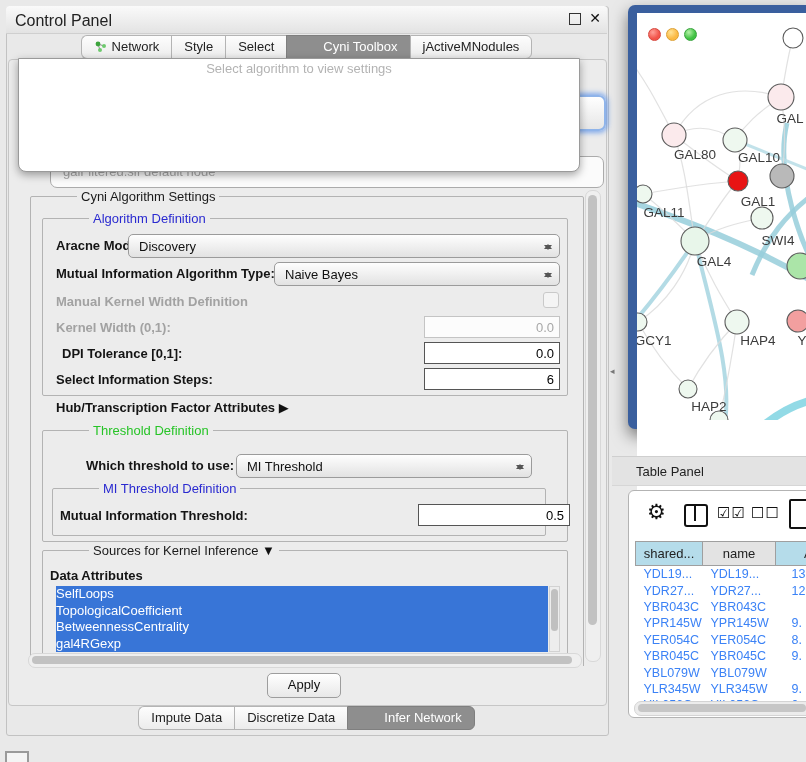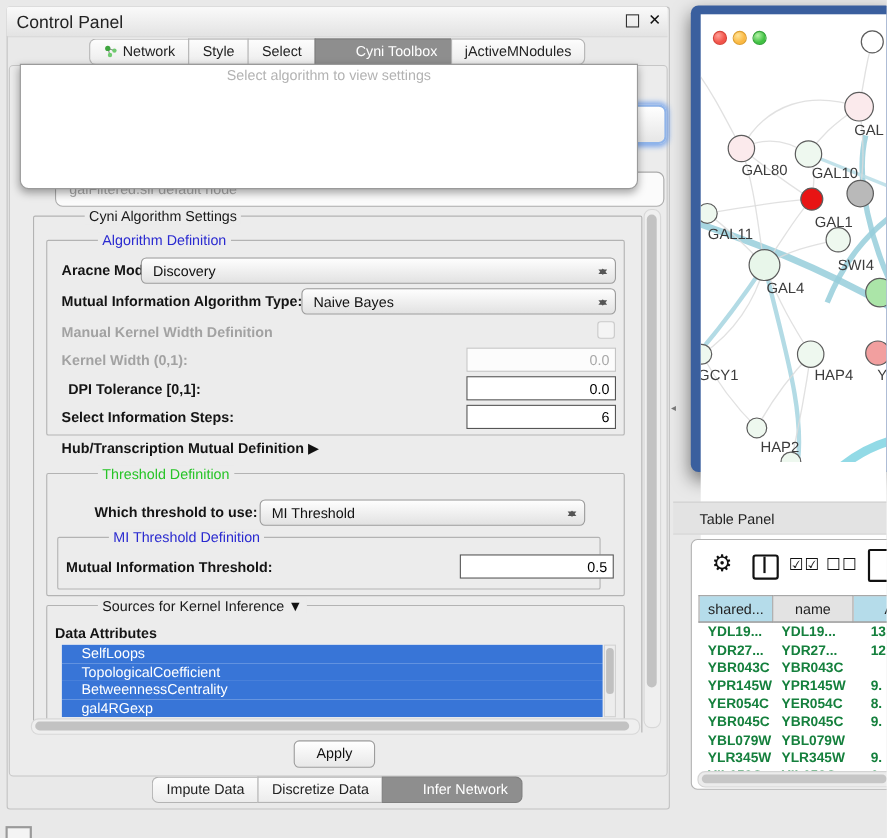--- a/index.html
+++ b/index.html
@@ -61,21 +61,21 @@
   .combo .arrows:before{content:"";position:absolute;left:1px;top:1px;border:4px solid transparent;border-bottom:5px solid #555;}
   .combo .arrows:after{content:"";position:absolute;left:1px;bottom:1px;border:4px solid transparent;border-top:5px solid #555;}
   .tfield{position:absolute;height:22px;box-sizing:border-box;border:1px solid #555;background:#fff;
           font-size:13px;text-align:right;padding:0 5px;font-family:"Liberation Sans",sans-serif;color:#000;}
   .tfield.dis{border:1px solid #c4c4c4;color:#a8a8a8;background:#fcfcfc;}
   .chk{position:absolute;width:14px;height:14px;border:1px solid #c9c9c9;border-radius:3px;background:#f4f4f4;}
   .twisty{font-size:13px;color:#111;}
 
   
   .attr-list{position:absolute;left:56px;top:586px;width:492px;height:66px;background:#fff;overflow:hidden;}
-  .attr-item{height:16.5px;line-height:16.5px;font-size:13px;color:#fff;background:#3875d7;padding-left:18px;}
+  .attr-item{height:16.5px;line-height:16.5px;font-size:13px;color:#fff;background:#3875d7;padding-left:0;}
   .list-vsb{position:absolute;left:549px;top:586px;width:11px;height:66px;background:#ededed;border:1px solid #d2d2d2;box-sizing:border-box;}
   .list-vsb .thumb{position:absolute;left:1px;top:2px;width:7px;height:42px;background:#c0c0c0;border-radius:4px;}
 
   
   .vsb{left:585px;top:190px;width:14px;height:470px;background:#efefef;border:1px solid #d8d8d8;border-radius:7px;z-index:6;}
   .vsb .thumb{position:absolute;left:1.5px;top:4px;width:9px;height:430px;background:#c2c2c2;border-radius:5px;}
   .hsb{left:28px;top:653px;width:552px;height:13px;background:#efefef;border:1px solid #d8d8d8;border-radius:7px;z-index:7;}
   .hsb .thumb{position:absolute;left:3px;top:1.5px;width:540px;height:8px;background:#c2c2c2;border-radius:4px;}
 
   .apply-btn{left:267px;top:673px;width:72px;height:23px;border:1px solid #9d9d9d;border-radius:5px;
@@ -105,21 +105,21 @@
   .icon-gear{position:absolute;left:18px;top:9px;font-size:21px;color:#111;}
   .icon-split{position:absolute;left:55px;top:13px;width:20px;height:19px;border:2px solid #111;border-radius:3px;}
   .icon-split:before{content:"";position:absolute;left:8px;top:0;width:2px;height:15px;background:#111;}
   .icon-checks{position:absolute;left:88px;top:13px;font-size:15px;color:#111;letter-spacing:1px;}
   .icon-unchecks{position:absolute;left:122px;top:13px;font-size:15px;color:#111;letter-spacing:1px;}
   .icon-doc{position:absolute;left:160px;top:8px;width:22px;height:26px;border:2px solid #111;border-radius:2px;background:#fff;}
   .tp-table{position:absolute;left:6px;top:50px;width:220px;border-collapse:collapse;table-layout:fixed;}
   .tp-table th{height:21px;font-size:13px;font-weight:400;color:#222;border:1px solid #9f9f9f;
                background:#e3e3e3;overflow:hidden;white-space:nowrap;}
   .tp-table th.hl{background:#b5dcea;}
-  .tp-table td{height:16.4px;font-size:12.5px;color:#15803d;padding:0 0 0 8px;white-space:nowrap;overflow:hidden;font-weight:bold;}
+  .tp-table td{height:16.4px;font-size:12.5px;color:#3b82f6;padding:0 0 0 8px;white-space:nowrap;overflow:hidden;}
   .tp-hsb{position:absolute;left:5px;top:210px;width:178px;height:13px;background:#ececec;
           border:1px solid #d4d4d4;border-radius:7px;z-index:4;}
   .tp-hsb .thumb{position:absolute;left:3px;top:1.5px;width:168px;height:8px;background:#c6c6c6;border-radius:4px;}
 
   .corner-icon{left:5px;top:751px;width:20px;height:14px;border:2px solid #9a9a9a;background:#f4f4f4;}
 </style>
 </head>
 <body>
 
 <div class="app">
@@ -188,37 +188,37 @@
     <div class="lbl dis" style="left:32px;top:108px;">Manual Kernel Width Definition</div>
     <div class="chk" style="left:519px;top:106px;"></div>
     <div class="lbl dis" style="left:32px;top:134px;">Kernel Width (0,1):</div>
     <input class="tfield dis" style="left: 400px; top: 130px; width: 136px;" readonly="" value="0.0">
     <div class="lbl" style="left:24px;top:160px;margin-left:14px;">DPI Tolerance [0,1]:</div>
     <input class="tfield" style="left: 400px; top: 156px; width: 136px;" readonly="" value="0.0">
     <div class="lbl" style="left:32px;top:186px;">Select Information Steps:</div>
     <input class="tfield" style="left: 400px; top: 182px; width: 136px;" readonly="" value="6">
 
     <div class="lbl" style="left:32px;top:214px;">
-      <span>Hub/Transcription Mutual Definition</span>
+      <span>Hub/Transcription Factor Attributes</span>
       <span class="twisty">▶</span>
     </div>
 
     <div class="grp" style="left:18px;top:244px;width:524px;height:110px;">
       <span class="grp-label green">Threshold Definition</span>
     </div>
     <div class="lbl" style="left:62px;top:272px;">Which threshold to use:</div>
     <div class="combo" style="left:212px;top:268px;width:296px;">
       <span class="cval">MI Threshold</span>
       <span class="arrows"></span>
     </div>
     <div class="grp" style="left:28px;top:302px;width:492px;height:46px;">
       <span class="grp-label blue">MI Threshold Definition</span>
     </div>
     <div class="lbl" style="left:36px;top:322px;">Mutual Information Threshold:</div>
-    <input class="tfield" style="left: 394px; top: 318px; width: 140px;" readonly="" value="0.5">
+    <input class="tfield" style="left: 394px; top: 318px; width: 152px;" readonly="" value="0.5">
 
     <div class="grp" style="left:18px;top:364px;width:524px;height:130px;">
       <span class="grp-label"><span>Sources for Kernel Inference</span>
         <span class="twisty">▼</span></span>
     </div>
     <div class="lbl" style="left:26px;top:382px;">Data Attributes</div>
     <div class="attr-list" style="left:32px;top:400px;" id="attr-list">
         <div class="attr-item" style="background: rgb(56, 117, 215);">SelfLoops</div>
         <div class="attr-item" style="background: rgb(56, 117, 215);">TopologicalCoefficient</div>
         <div class="attr-item" style="background: rgb(56, 117, 215);">BetweennessCentrality</div>

